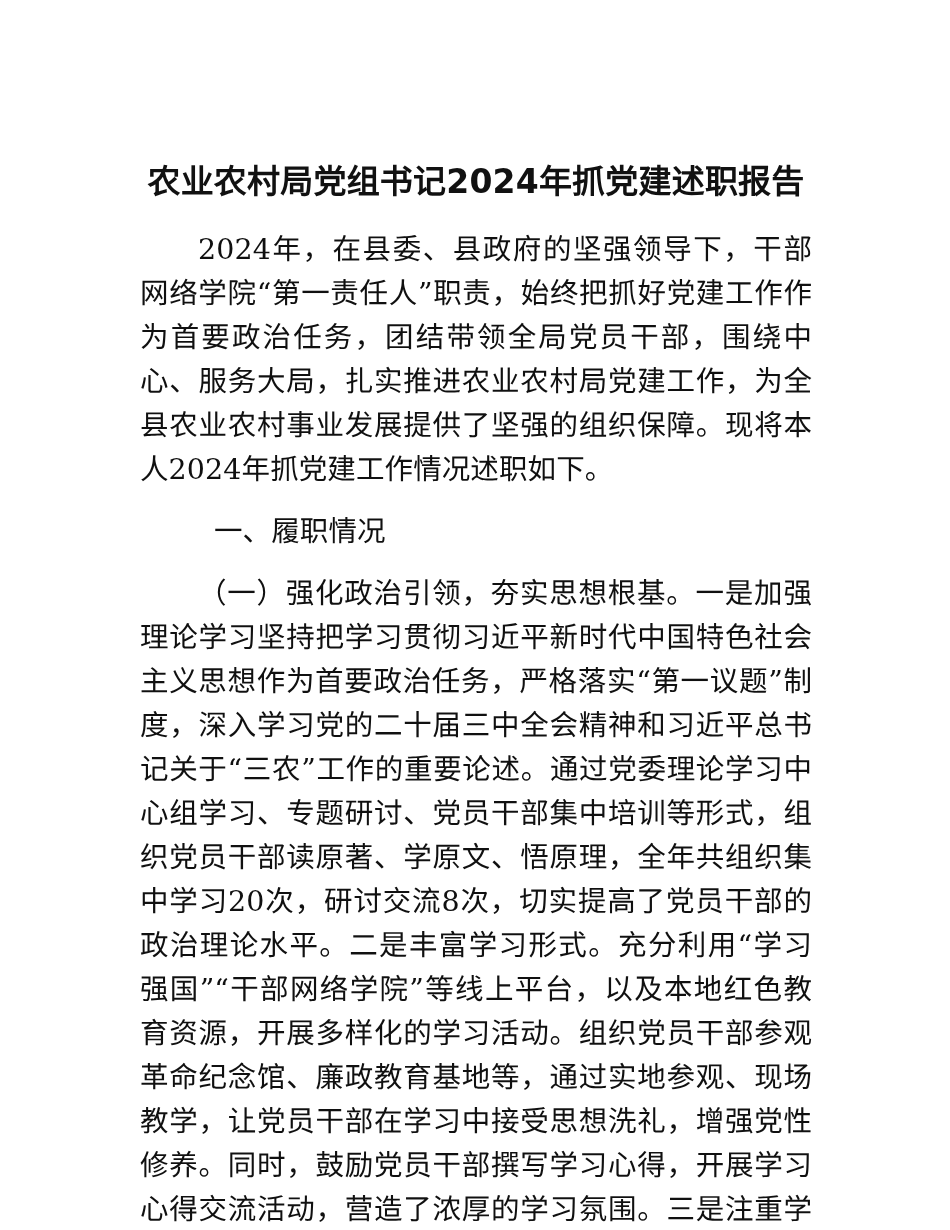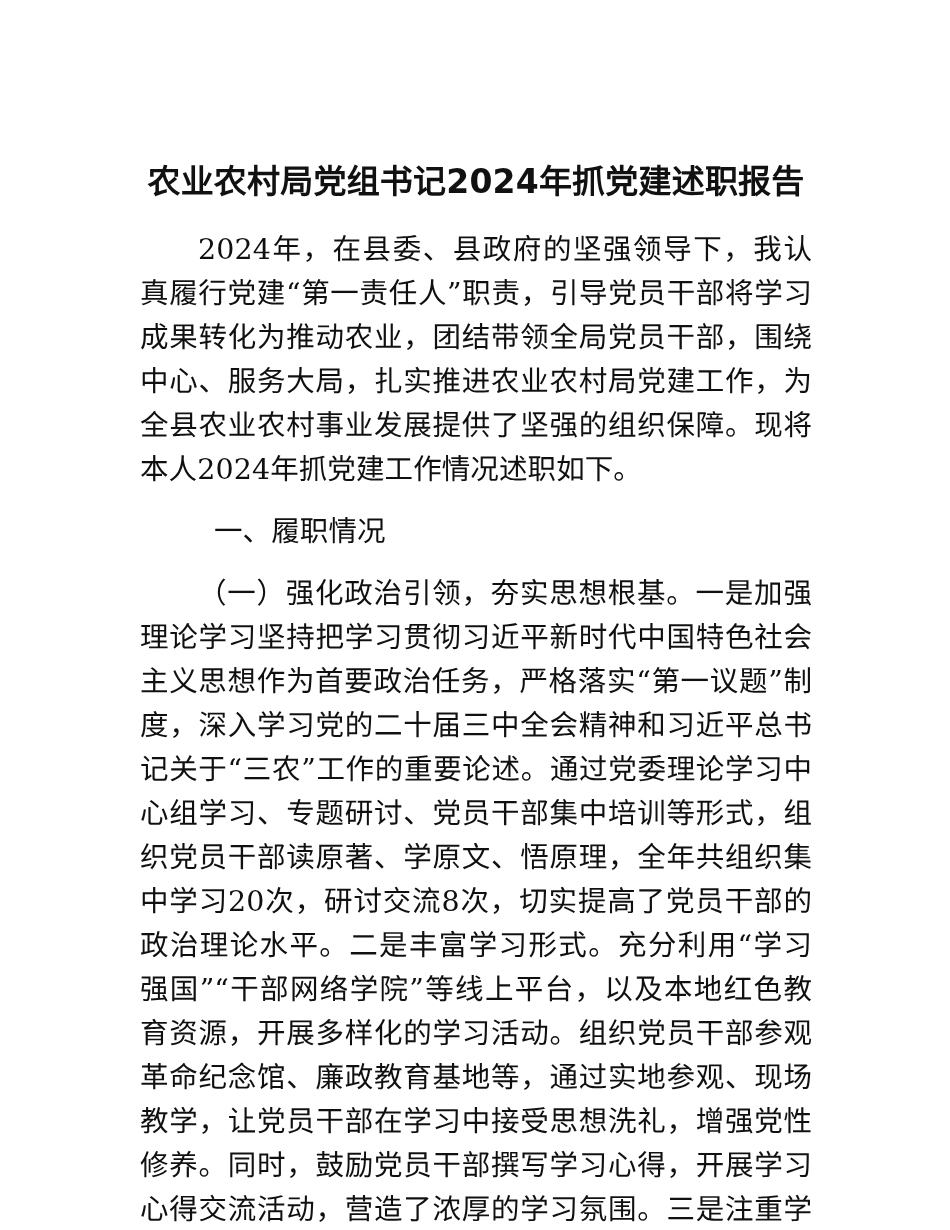--- a/index.html
+++ b/index.html
@@ -85,20 +85,20 @@
   }
 </style>
 </head>
 <body>
 
 <div class="page">
   <div class="content clip">
 
     <h1 class="doc-title">农业农村局党组书记2024年抓党建述职报告</h1>
 
-    <p class="para first">2024年，在县委、县政府的坚强领导下，我认真履行党建“第一责任人”职责，引导党员干部将学习成果转化为推动农业，团结带领全局党员干部，围绕中心、服务大局，扎实推进农业农村局党建工作，为全县农业农村事业发展提供了坚强的组织保障。现将本人2024年抓党建工作情况述职如下。</p>
+    <p class="para first">2024年，在县委、县政府的坚强领导下，干部网络学院“第一责任人”职责，始终把抓好党建工作作为首要政治任务，团结带领全局党员干部，围绕中心、服务大局，扎实推进农业农村局党建工作，为全县农业农村事业发展提供了坚强的组织保障。现将本人2024年抓党建工作情况述职如下。</p>
 
     <p class="section-heading">一、履职情况</p>
 
     <p class="para sub-para">（一）强化政治引领，夯实思想根基。一是加强理论学习坚持把学习贯彻习近平新时代中国特色社会主义思想作为首要政治任务，严格落实“第一议题”制度，深入学习党的二十届三中全会精神和习近平总书记关于“三农”工作的重要论述。通过党委理论学习中心组学习、专题研讨、党员干部集中培训等形式，组织党员干部读原著、学原文、悟原理，全年共组织集中学习20次，研讨交流8次，切实提高了党员干部的政治理论水平。二是丰富学习形式。充分利用“学习强国”“干部网络学院”等线上平台，以及本地红色教育资源，开展多样化的学习活动。组织党员干部参观革命纪念馆、廉政教育基地等，通过实地参观、现场教学，让党员干部在学习中接受思想洗礼，增强党性修养。同时，鼓励党员干部撰写学习心得，开展学习心得交流活动，营造了浓厚的学习氛围。三是注重学以致用。坚持理论联系实际，引导党员干部将学习成果转化为推动农业</p>
 
   </div>
 </div>
 
 </body></html>

